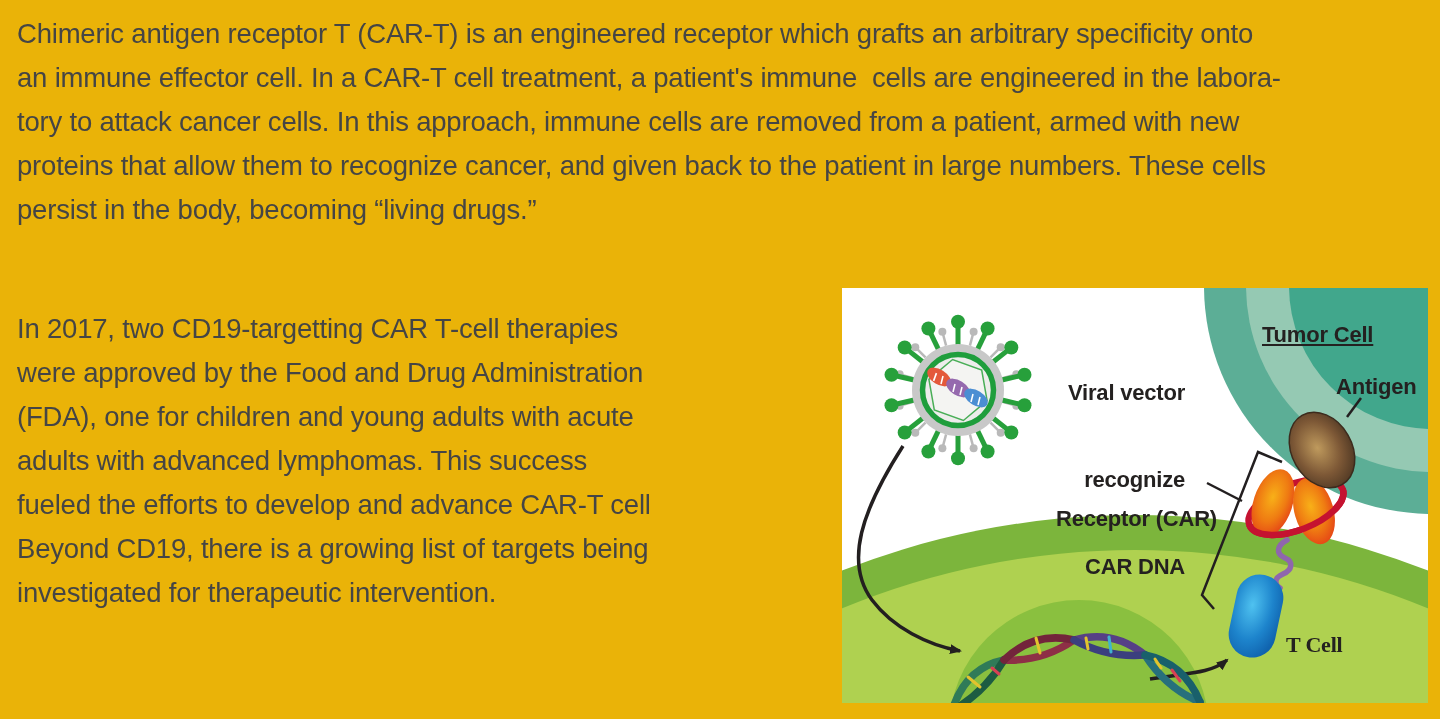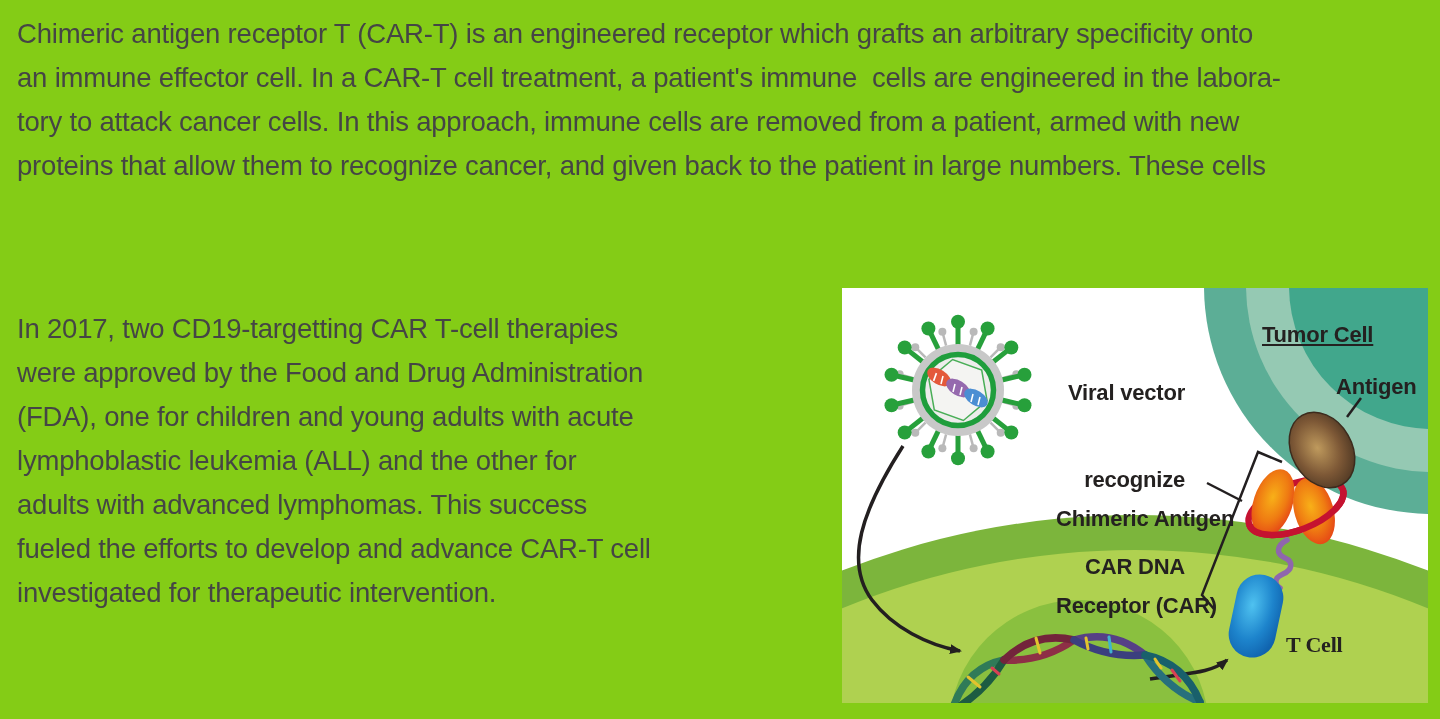--- a/index.html
+++ b/index.html
@@ -1,16 +1,16 @@
 <!DOCTYPE html>
 <html><head>
 <meta charset="utf-8">
 <style>
   html,body{margin:0;padding:0;background:#ffffff;}
-  #page{position:relative;width:1440px;height:719px;overflow:hidden;background:#84cc16;
+  #page{position:relative;width:1440px;height:719px;overflow:hidden;background:#eab308;
         font-family:"Liberation Sans", sans-serif;}
   .para{position:absolute;color:#454545;font-size:27.5px;line-height:44px;letter-spacing:-0.2px;}
   .tl{white-space:pre;}
   #intro{left:17px;top:12px;}
   #body-par{left:17px;top:307px;}
   #illus{position:absolute;left:842px;top:288px;width:586px;height:415px;overflow:hidden;background:#fff;}
   #illus svg{position:absolute;left:0;top:0;}
   .ilabel{position:absolute;color:#242120;font-weight:700;font-size:22px;line-height:29px;
           letter-spacing:-0.2px;white-space:pre;}
   #lbl-viral{left:226px;top:32px;text-align:right;}
@@ -22,29 +22,30 @@
 </head>
 <body>
 
 <div id="page">
 
   <div id="intro" class="para">
     <div class="tl">Chimeric antigen receptor T (CAR-T) is an engineered receptor which grafts an arbitrary specificity onto</div>
     <div class="tl">an immune effector cell. In a CAR-T cell treatment, a patient's immune  cells are engineered in the labora-</div>
     <div class="tl">tory to attack cancer cells. In this approach, immune cells are removed from a patient, armed with new</div>
     <div class="tl">proteins that allow them to recognize cancer, and given back to the patient in large numbers. These cells</div>
+    <div class="tl">persist in the body, becoming “living drugs.”</div>
   </div>
 
   <div id="body-par" class="para">
     <div class="tl">In 2017, two CD19-targetting CAR T-cell therapies</div>
     <div class="tl">were approved by the Food and Drug Administration</div>
     <div class="tl">(FDA), one for children and young adults with acute</div>
-    <div class="tl">lymphoblastic leukemia (ALL) and the other for</div>
     <div class="tl">adults with advanced lymphomas. This success</div>
     <div class="tl">fueled the efforts to develop and advance CAR-T cell</div>
+    <div class="tl">Beyond CD19, there is a growing list of targets being</div>
     <div class="tl">investigated for therapeutic intervention.</div>
   </div>
 
   <div id="illus">
     <svg width="586" height="415" viewBox="842 288 586 415">
       <defs>
         <radialGradient id="gOrange" cx="45%" cy="42%" r="65%">
           <stop offset="0%" stop-color="#f8b018"></stop>
             <stop offset="55%" stop-color="#ef7b12"></stop>
             <stop offset="100%" stop-color="#e43c17"></stop>
@@ -191,18 +192,17 @@
     </svg>
 
     <div class="ilabel" id="lbl-viral">
       <div>Viral vector</div>
       <div>recognize</div>
       <div>CAR DNA</div>
     </div>
     <div class="ilabel" id="lbl-tumor">Tumor Cell</div>
     <div class="ilabel" id="lbl-antigen">Antigen</div>
     <div class="ilabel" id="lbl-car">
-      <div>Chimeric Antigen</div>
       <div>Receptor (CAR)</div>
     </div>
     <div class="ilabel" id="lbl-tcell">T Cell</div>
   </div>
 </div>
 
 </body></html>

